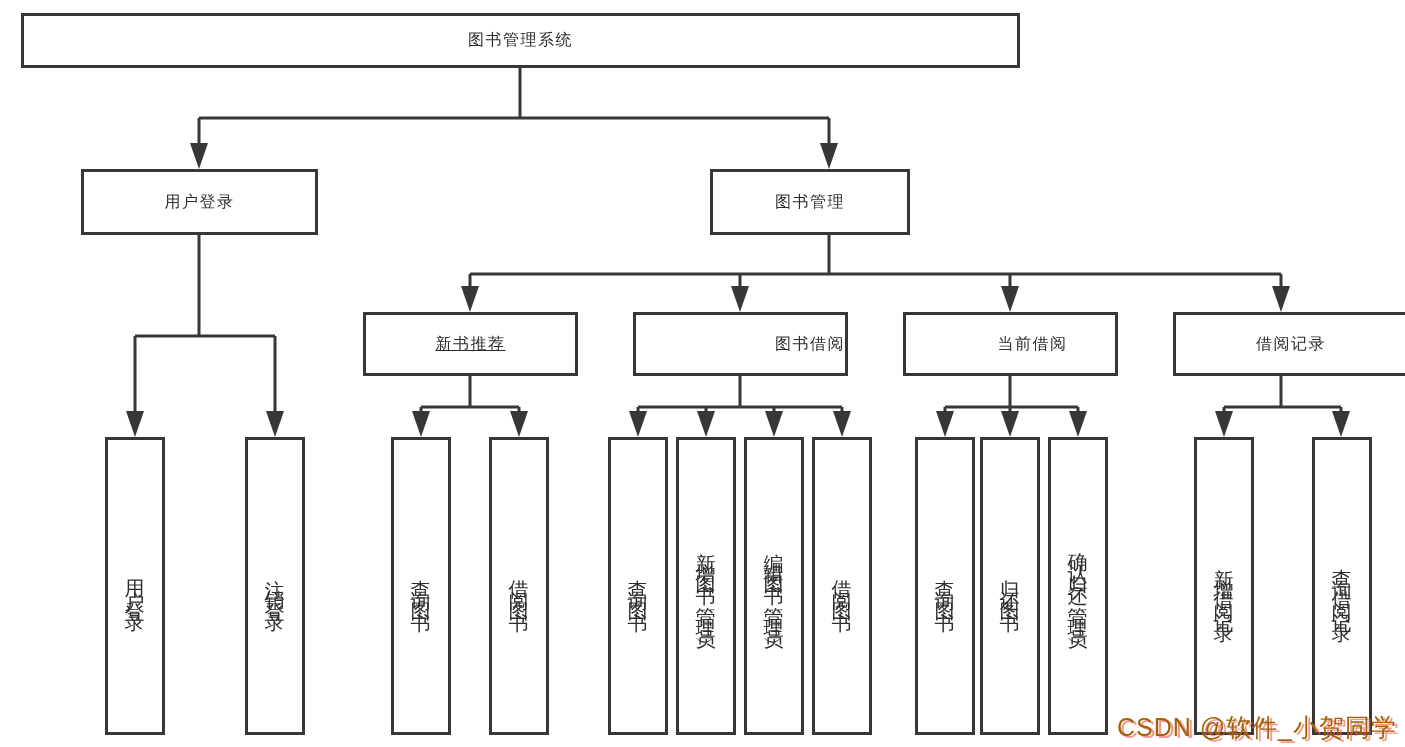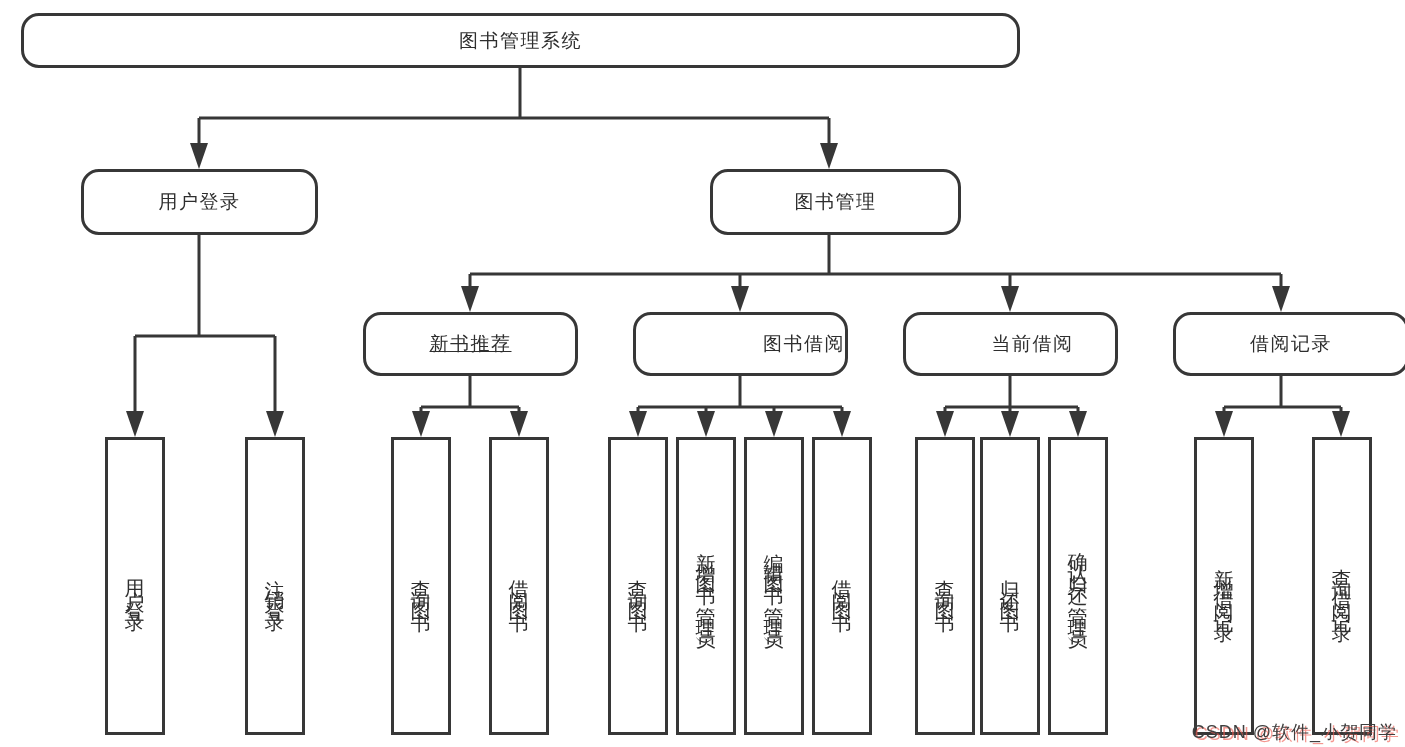--- a/index.html
+++ b/index.html
@@ -20,36 +20,36 @@
   }
   .node {
     position: absolute;
     box-sizing: border-box;
     background: #ffffff;
     border: 3px solid #373737;
     display: flex;
     align-items: center;
     justify-content: center;
   }
-  .hbox { font-size: 19px; letter-spacing: 1.5px; border-radius: 18px; }
+  .hbox { font-size: 16px; letter-spacing: 1.5px; }
   .vbox span {
     writing-mode: vertical-rl;
     text-orientation: mixed;
     letter-spacing: 11px;
     line-height: 1;
     font-size: 20px;
     white-space: nowrap;
   }
   .watermark {
     position: absolute;
     right: 8px;
     bottom: 3px;
-    font-size: 18px;
+    font-size: 25px;
     letter-spacing: 1px;
-    color: #404040;
+    color: #a16207;
     text-shadow: 3px 2px 0 rgba(240, 95, 85, 0.65);
     white-space: nowrap;
   }
 </style>
 </head>
 <body>
 
 <div class="stage">
 
   <svg class="connectors" viewBox="0 0 1405 747" xmlns="http://www.w3.org/2000/svg">
@@ -92,21 +92,21 @@
     </g>
   </svg>
 
   <div class="node hbox" style="left:21px; top:13px; width:999px; height:55px;">
     <span>图书管理系统</span>
   </div>
 
   <div class="node hbox" style="left:81px; top:169px; width:237px; height:66px;">
     <span>用户登录</span>
   </div>
-  <div class="node hbox" style="left:710px; top:169px; width:251px; height:66px;">
+  <div class="node hbox" style="left:710px; top:169px; width:200px; height:66px;">
     <span>图书管理</span>
   </div>
 
   <div class="node hbox" style="left:363px; top:312px; width:215px; height:64px;text-decoration:underline;">
     <span>新书推荐</span>
   </div>
   <div class="node hbox" style="left:633px; top:312px; width:215px; height:64px;justify-content:flex-end;">
     <span>图书借阅</span>
   </div>
   <div class="node hbox" style="left:903px; top:312px; width:215px; height:64px;padding-left:44px;">

